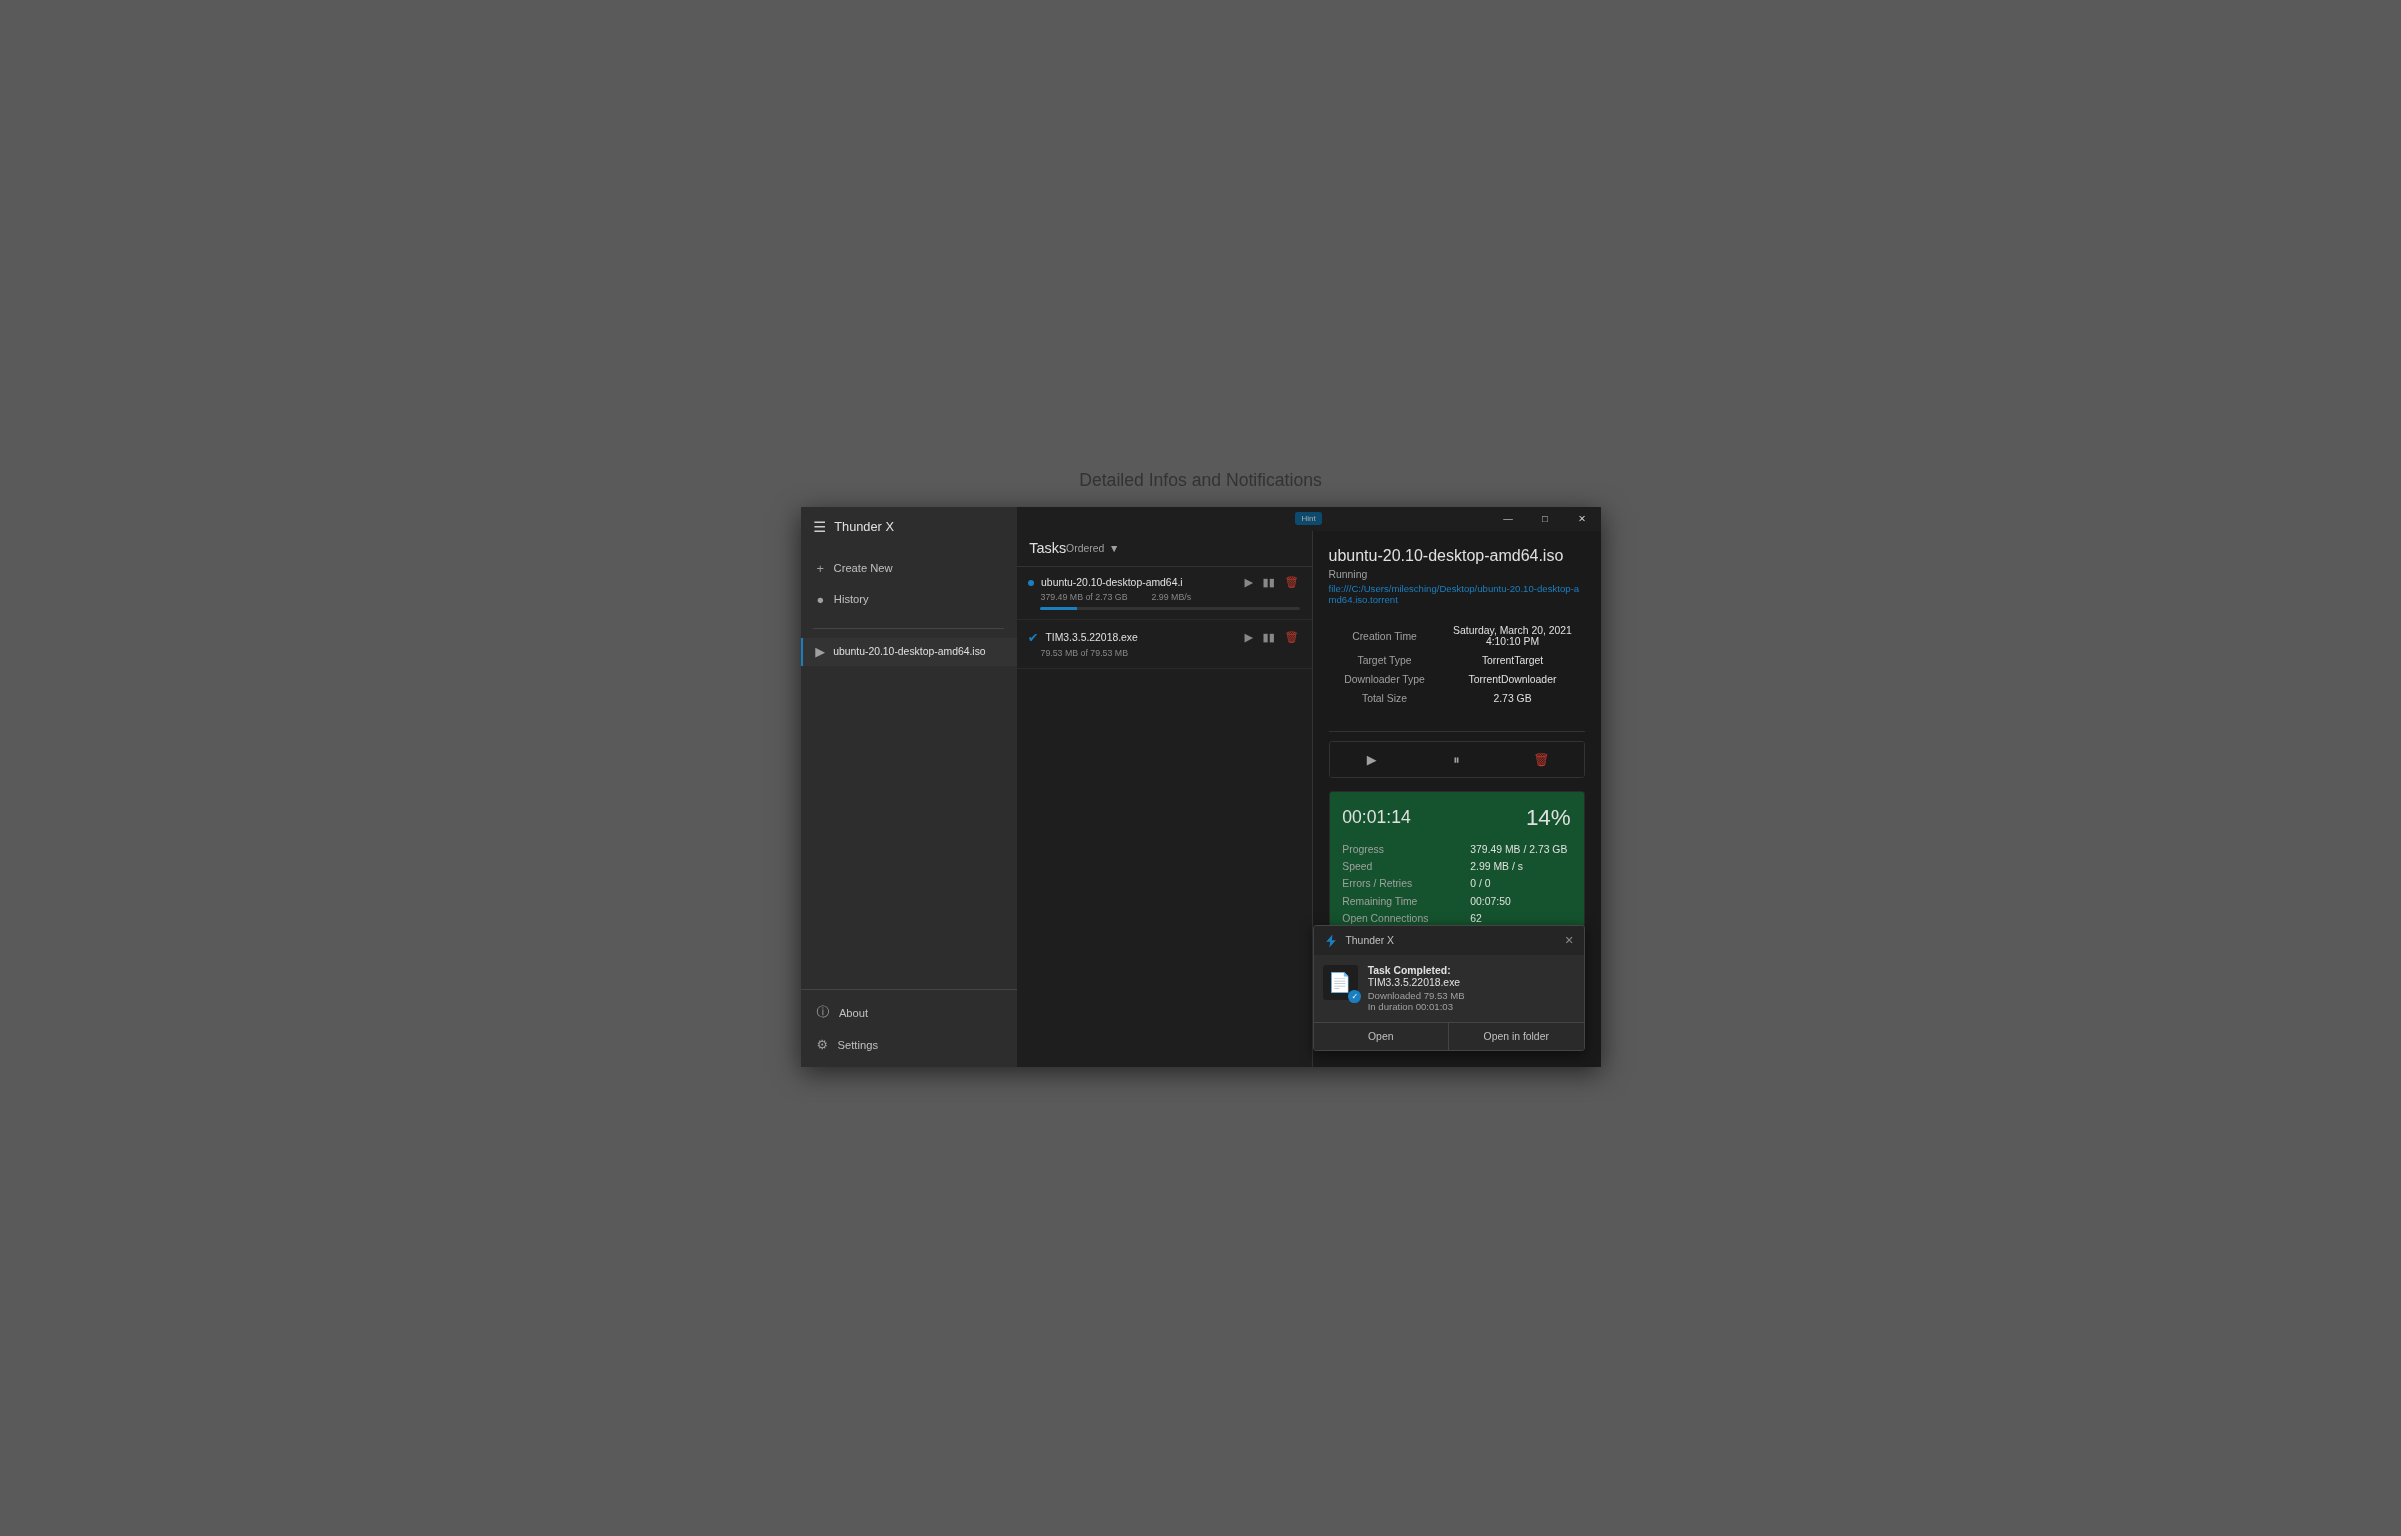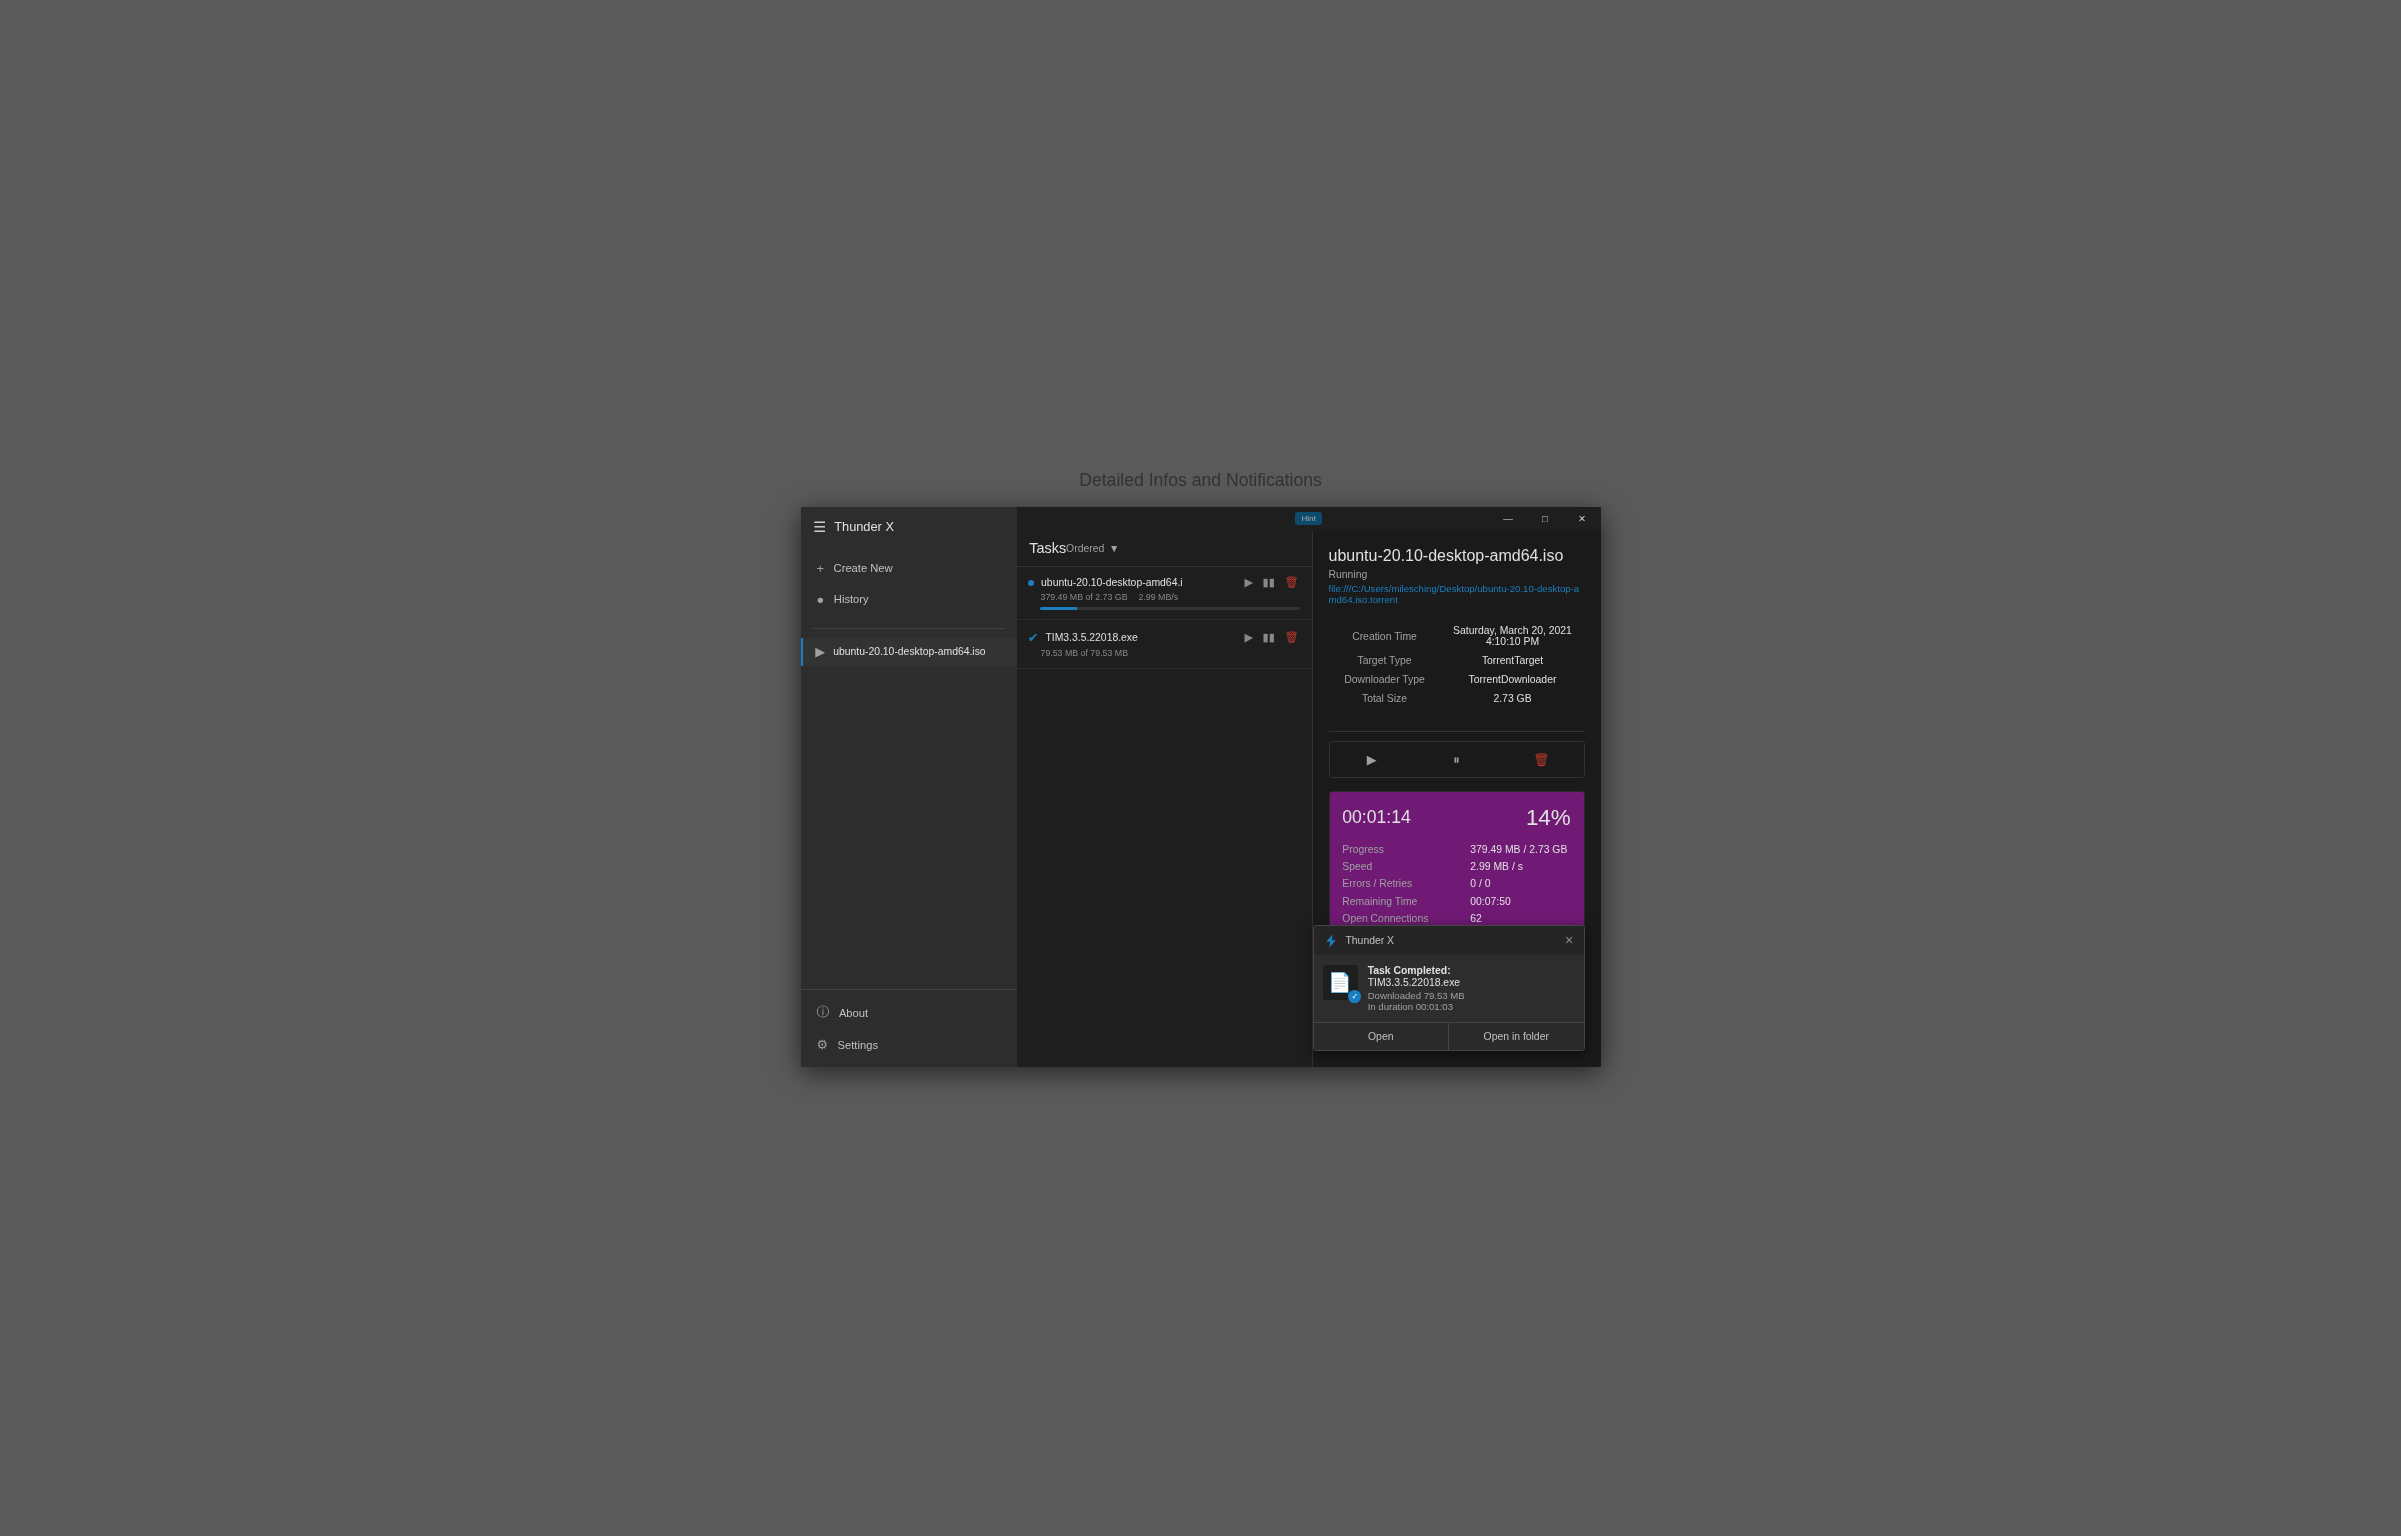--- a/index.html
+++ b/index.html
@@ -194,21 +194,21 @@
       color: #888;
       font-size: 11.2px;
       cursor: pointer;
       background: none;
       border: none;
       padding: 0 1.6px;
     }
     .task-action-btn.red { color: #c0392b; }
     .task-meta {
       display: flex;
-      gap: 11px;
+      gap: 24px;
       font-size: 8.8px;
       color: #888;
       padding-left: 12.8px;
       margin-top: 1.6px;
     }
     .task-progress-bar {
       height: 2.4px;
       background: #333;
       margin: 4.8px 0 0 12.8px;
       border-radius: 1.6px;
@@ -292,21 +292,21 @@
       background: #1a1a1a;
       border: none;
     }
     .detail-ctrl-btn.red { color: #c0392b; }
     .detail-ctrl-sep {
       width: 0.8px;
       height: 35px;
       background: #333;
     }
     .detail-stats-box {
-      background: #701a75;
+      background: #14532d;
       border: 0.8px solid #2a2a2a;
       border-radius: 3.2px;
       padding: 12.8px;
     }
     .stats-top {
       display: flex;
       justify-content: space-between;
       align-items: center;
       margin-bottom: 9.6px;
     }

